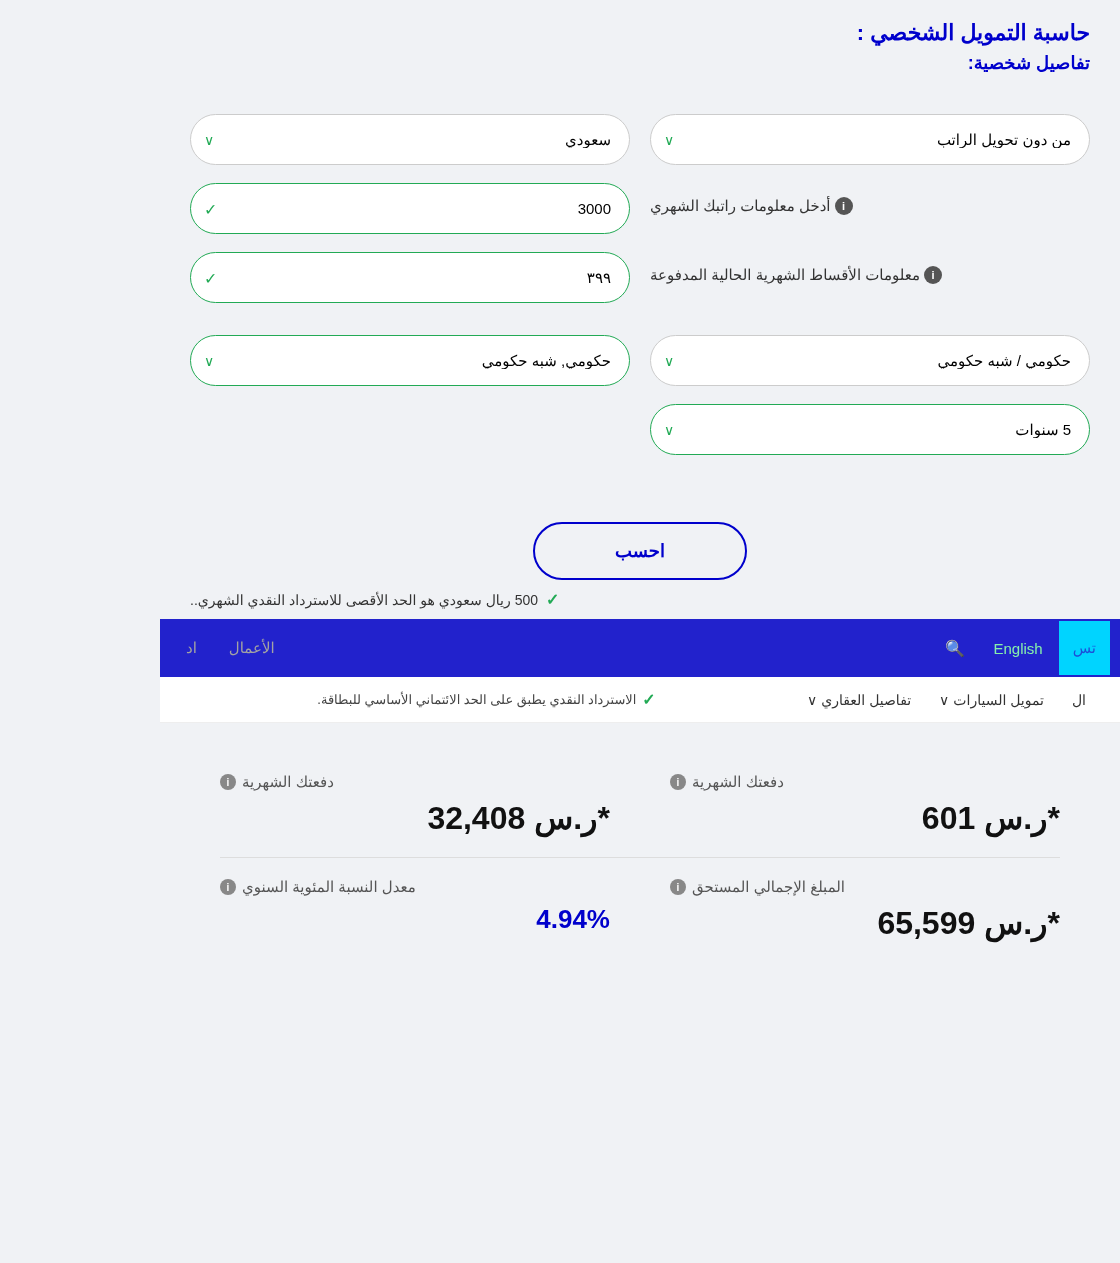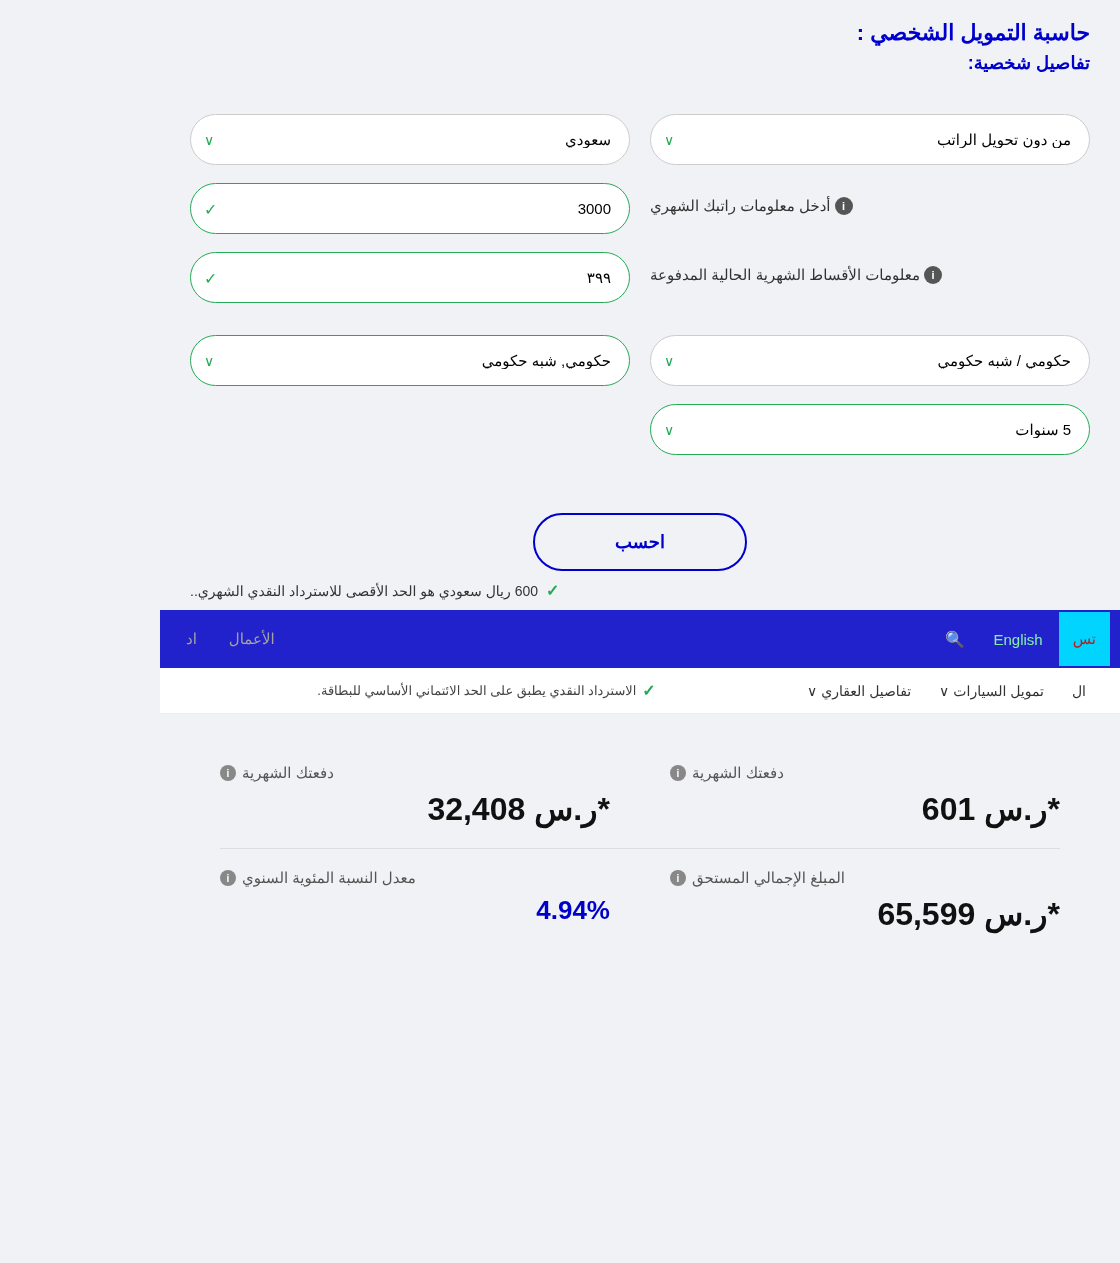--- a/index.html
+++ b/index.html
@@ -150,20 +150,21 @@
     .calc-button {
       padding: 16px 80px;
       border: 2px solid #0000cc;
       border-radius: 50px;
       background: transparent;
       color: #0000cc;
       font-size: 18px;
       font-weight: 600;
       cursor: pointer;
       direction: rtl;
+      margin-top: 9px;
     }
 
     
     .info-messages {
       padding: 0 30px;
       text-align: right;
       direction: rtl;
     }
 
     .info-message {
@@ -198,21 +199,21 @@
       color: #a3a3a3;
       font-size: 15px;
       padding: 18px 16px;
       cursor: pointer;
       white-space: nowrap;
       direction: rtl;
     }
 
     .nav-tab-cyan {
       background: #00d4ff;
-      color: #b91c1c;
+      color: #1d4ed8;
       padding: 18px 14px;
     }
 
     .nav-english {
       color: #86efac;
       font-size: 15px;
       padding: 18px 16px;
       cursor: pointer;
     }
 
@@ -418,21 +419,21 @@
 
   </div>
 
   <div class="calc-button-row">
     <button class="calc-button">احسب</button>
   </div>
 
   <div class="info-messages">
     <div class="info-message">
       <span class="info-check">✓</span>
-      <span>600 ريال سعودي هو الحد الأقصى للاسترداد النقدي الشهري..</span>
+      <span>500 ريال سعودي هو الحد الأقصى للاسترداد النقدي الشهري..</span>
     </div>
   </div>
 
   <div class="nav-bar">
     <div class="nav-tab nav-tab-cyan">تس</div>
     <div class="nav-english">English</div>
     <div class="nav-search">🔍</div>
     <div class="nav-spacer"></div>
     <div class="nav-tab">الأعمال</div>
     <div class="nav-tab">اد</div>

